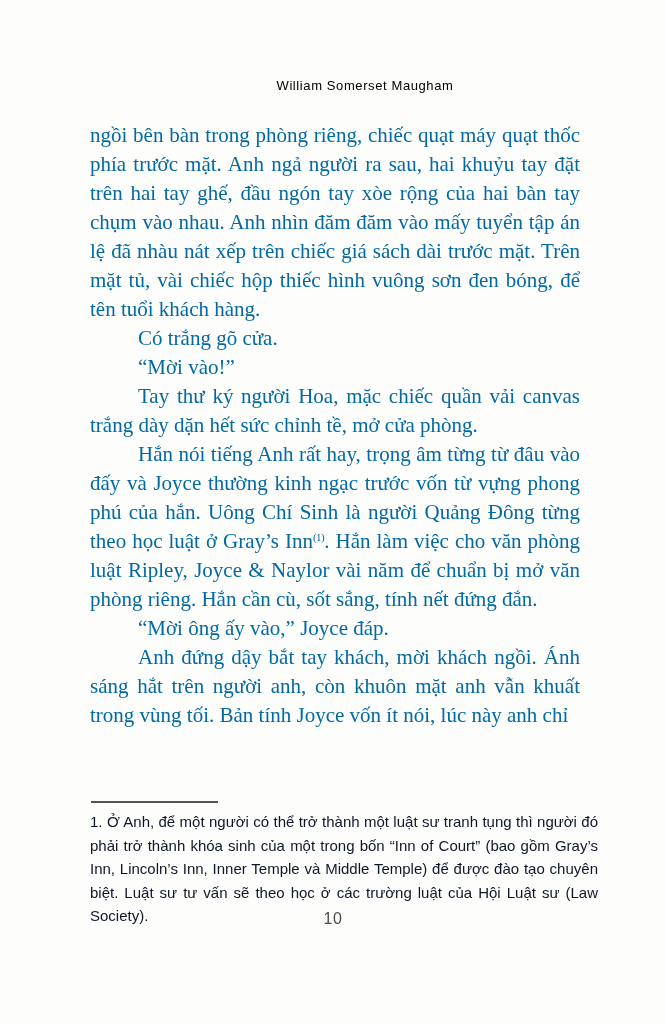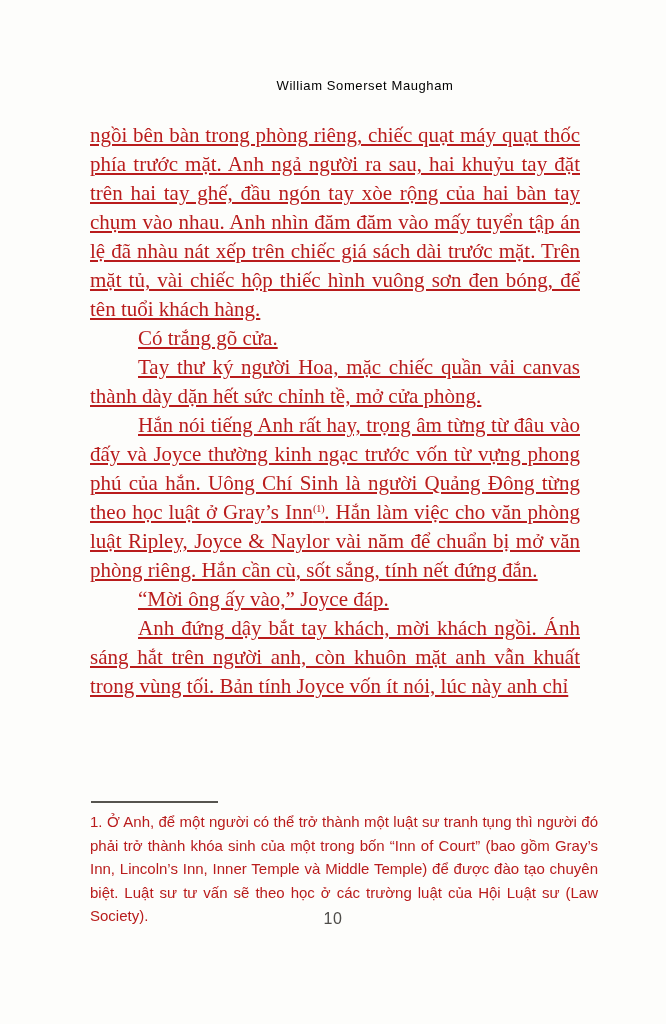--- a/index.html
+++ b/index.html
@@ -28,23 +28,22 @@
     color: #000000;
     padding-left: 32px;
   }
   .body-text {
     position: absolute;
     top: 121px;
     left: 90px;
     width: 490px;
     font-size: 21px;
     line-height: 29px;
-    color: #b91c1c;
+    color: #0369a1;
     text-align: justify;
-    text-decoration: underline;
   }
   .body-text p.para {
     margin: 0;
     padding: 0;
   }
   .body-text p.para.indent {
     text-indent: 48px;
   }
   .fn-ref {
     font-size: 11px;
@@ -61,21 +60,21 @@
     background: #56544f;
   }
   .footnote {
     position: absolute;
     top: 810px;
     left: 90px;
     width: 508px;
     font-family: "Liberation Sans", sans-serif;
     font-size: 15px;
     line-height: 23.5px;
-    color: #b91c1c;
+    color: #0f172a;
     text-align: justify;
   }
   .page-number {
     position: absolute;
     top: 910px;
     left: 0;
     width: 100%;
     text-align: center;
     font-family: "Liberation Sans", sans-serif;
     font-size: 16px;
@@ -86,21 +85,22 @@
 </head>
 <body>
 
 <div class="page">
 
   <div class="running-header">William Somerset Maugham</div>
 
   <div class="body-text">
       <p class="para">ngồi bên bàn trong phòng riêng, chiếc quạt máy quạt thốc phía trước mặt. Anh ngả người ra sau, hai khuỷu tay đặt trên hai tay ghế, đầu ngón tay xòe rộng của hai bàn tay chụm vào nhau. Anh nhìn đăm đăm vào mấy tuyển tập án lệ đã nhàu nát xếp trên chiếc giá sách dài trước mặt. Trên mặt tủ, vài chiếc hộp thiếc hình vuông sơn đen bóng, để tên tuổi khách hàng.</p>
       <p class="para indent">Có trắng gõ cửa.</p>
-      <p class="para indent">Tay thư ký người Hoa, mặc chiếc quần vải canvas thành dày dặn hết sức chỉnh tề, mở cửa phòng.</p>
+      <p class="para indent">“Mời vào!”</p>
+      <p class="para indent">Tay thư ký người Hoa, mặc chiếc quần vải canvas trắng dày dặn hết sức chỉnh tề, mở cửa phòng.</p>
       <p class="para indent">Hắn nói tiếng Anh rất hay, trọng âm từng từ đâu vào đấy và Joyce thường kinh ngạc trước vốn từ vựng phong phú của hắn. Uông Chí Sinh là người Quảng Đông từng theo học luật ở Gray’s Inn<span class="fn-ref">(1)</span>. Hắn làm việc cho văn phòng luật Ripley, Joyce &amp; Naylor vài năm để chuẩn bị mở văn phòng riêng. Hắn cần cù, sốt sắng, tính nết đứng đắn.</p>
       <p class="para indent">“Mời ông ấy vào,” Joyce đáp.</p>
       <p class="para indent">Anh đứng dậy bắt tay khách, mời khách ngồi. Ánh sáng hắt trên người anh, còn khuôn mặt anh vẫn khuất trong vùng tối. Bản tính Joyce vốn ít nói, lúc này anh chỉ</p>
     </div>
 
   <div class="footnote-rule"></div>
 
   <div class="footnote">1. Ở Anh, để một người có thể trở thành một luật sư tranh tụng thì người đó phải trở thành khóa sinh của một trong bốn “Inn of Court” (bao gồm Gray’s Inn, Lincoln’s Inn, Inner Temple và Middle Temple) để được đào tạo chuyên biệt. Luật sư tư vấn sẽ theo học ở các trường luật của Hội Luật sư (Law Society).</div>
 
   <div class="page-number">10</div>

